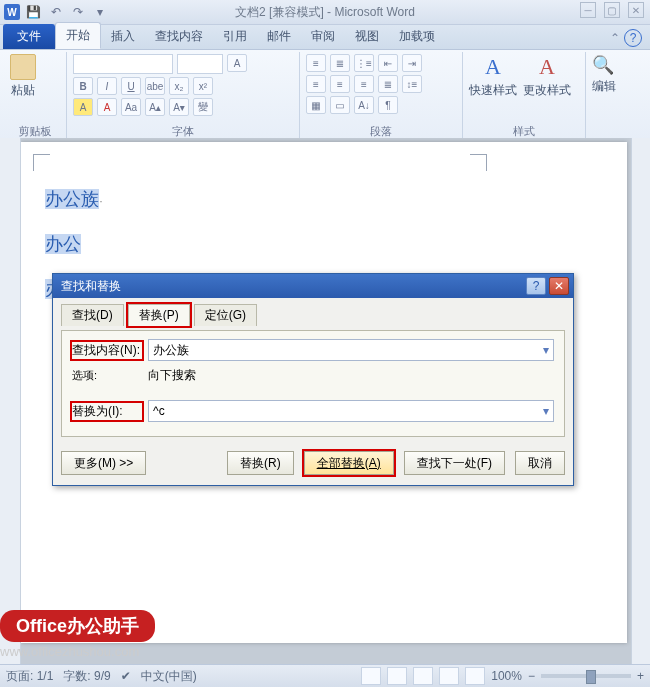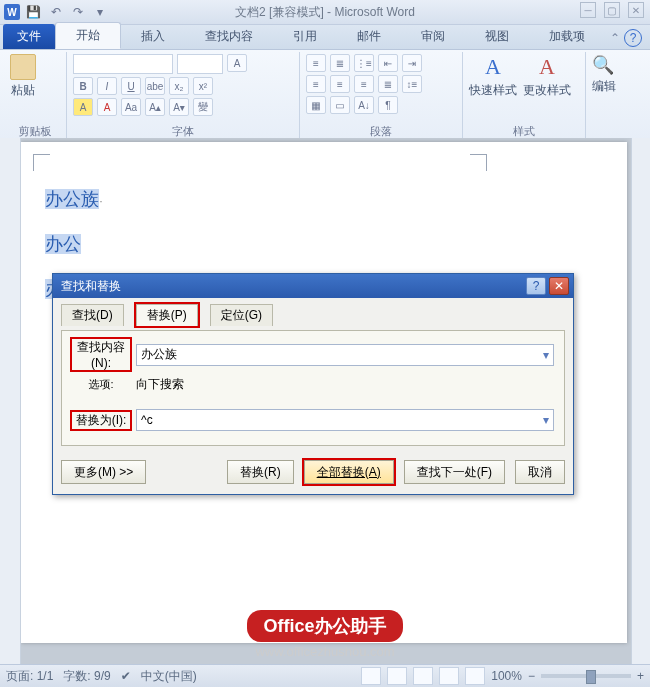--- a/index.html
+++ b/index.html
@@ -46,21 +46,21 @@
     display:flex; align-items:flex-end;
     border-bottom:1px solid #b8c6db;
     position:relative;
   }
   .file-tab {
     background: linear-gradient(#2a62c8,#1a4aa5);
     color:#fff; padding:4px 14px; border-radius:3px 3px 0 0;
     margin-left:3px;
   }
   .tab {
-    padding:4px 20px; color:#445570; cursor:default;
+    padding:4px 10px; color:#445570; cursor:default;
   }
   .tab.active {
     background:#f5f8fc; border:1px solid #bcc9dd; border-bottom-color:#f5f8fc;
     border-radius:3px 3px 0 0;
   }
   .help-q {
     position:absolute; right:8px; top:4px;
     width:16px;height:16px;border:1px solid #3a6fce;border-radius:50%;
     color:#3a6fce;display:flex;align-items:center;justify-content:center;
   }
@@ -117,38 +117,38 @@
   }
   .dlg-title {
     height:24px; background:linear-gradient(#3f74c8,#2b5aad);
     color:#fff; display:flex;align-items:center;justify-content:space-between;
     padding:0 4px 0 8px; font-size:12px;
   }
   .dlg-title-btns { display:flex; gap:3px;}
   .dlg-help { width:18px;height:16px;background:linear-gradient(#cfe1f8,#a8c4ea);border:1px solid #5a82c3;color:#2b5aad;display:flex;align-items:center;justify-content:center;border-radius:2px;}
   .dlg-close { width:18px;height:16px;background:linear-gradient(#e57b6a,#c94b34);border:1px solid #8d3626;color:#fff;display:flex;align-items:center;justify-content:center;border-radius:2px;}
   .dlg-body { padding:6px 8px 10px 8px;}
-  .dlg-tabs { display:flex; gap:12px; margin-bottom:4px;}
+  .dlg-tabs { display:flex; gap:4px; margin-bottom:4px;}
   .dlg-tab { padding:2px 10px; border:1px solid #b9b9a9; background:#ecece4; border-bottom:none;}
   .dlg-tab.active { background:#f8f8f2;}
   .highlight-red { box-shadow:0 0 0 2px #d40000;}
   .dlg-panel { border:1px solid #b9b9a9; background:#f8f8f2; padding:8px 10px;}
   .frow { display:flex; align-items:center; gap:6px; margin-bottom:6px;}
-  .flabel { width:58px;text-align:center;}
+  .flabel { width:70px;}
   .finput { flex:1; height:20px; border:1px solid #a8b7cf; background:#fff; padding:0 4px; display:flex;align-items:center;justify-content:space-between;}
   .dd { color:#5a7bbd;}
   .frow.opt .flabel { font-size:11px;}
   .dlg-btns { display:flex; justify-content:space-between; align-items:center; margin-top:14px;}
   .dbtn { height:22px; padding:0 12px; border:1px solid #a5a593; background:linear-gradient(#fdfdfa,#e8e8de); border-radius:0; display:flex;align-items:center;}
   .dbtn.primary { background:linear-gradient(#fff4d6,#ffe39a);text-decoration:underline;}
   .rbtns { display:flex; gap:10px;padding-left:24px;}
 
   
   .watermark {
-    position:absolute; left:0; right:0; bottom:28px; text-align:center;
+    position:absolute; left:0; right:0; bottom:28px; 
   }
   .wm-badge {
     display:inline-block; background:#c62021; color:#fff; font-weight:bold;
     padding:4px 16px; border-radius:14px; font-size:18px;
     font-family:"Microsoft YaHei",Arial;
   }
   .wm-url { color:#ccc; font-size:13px; margin-top:2px;}
 
   
   .statusbar {

